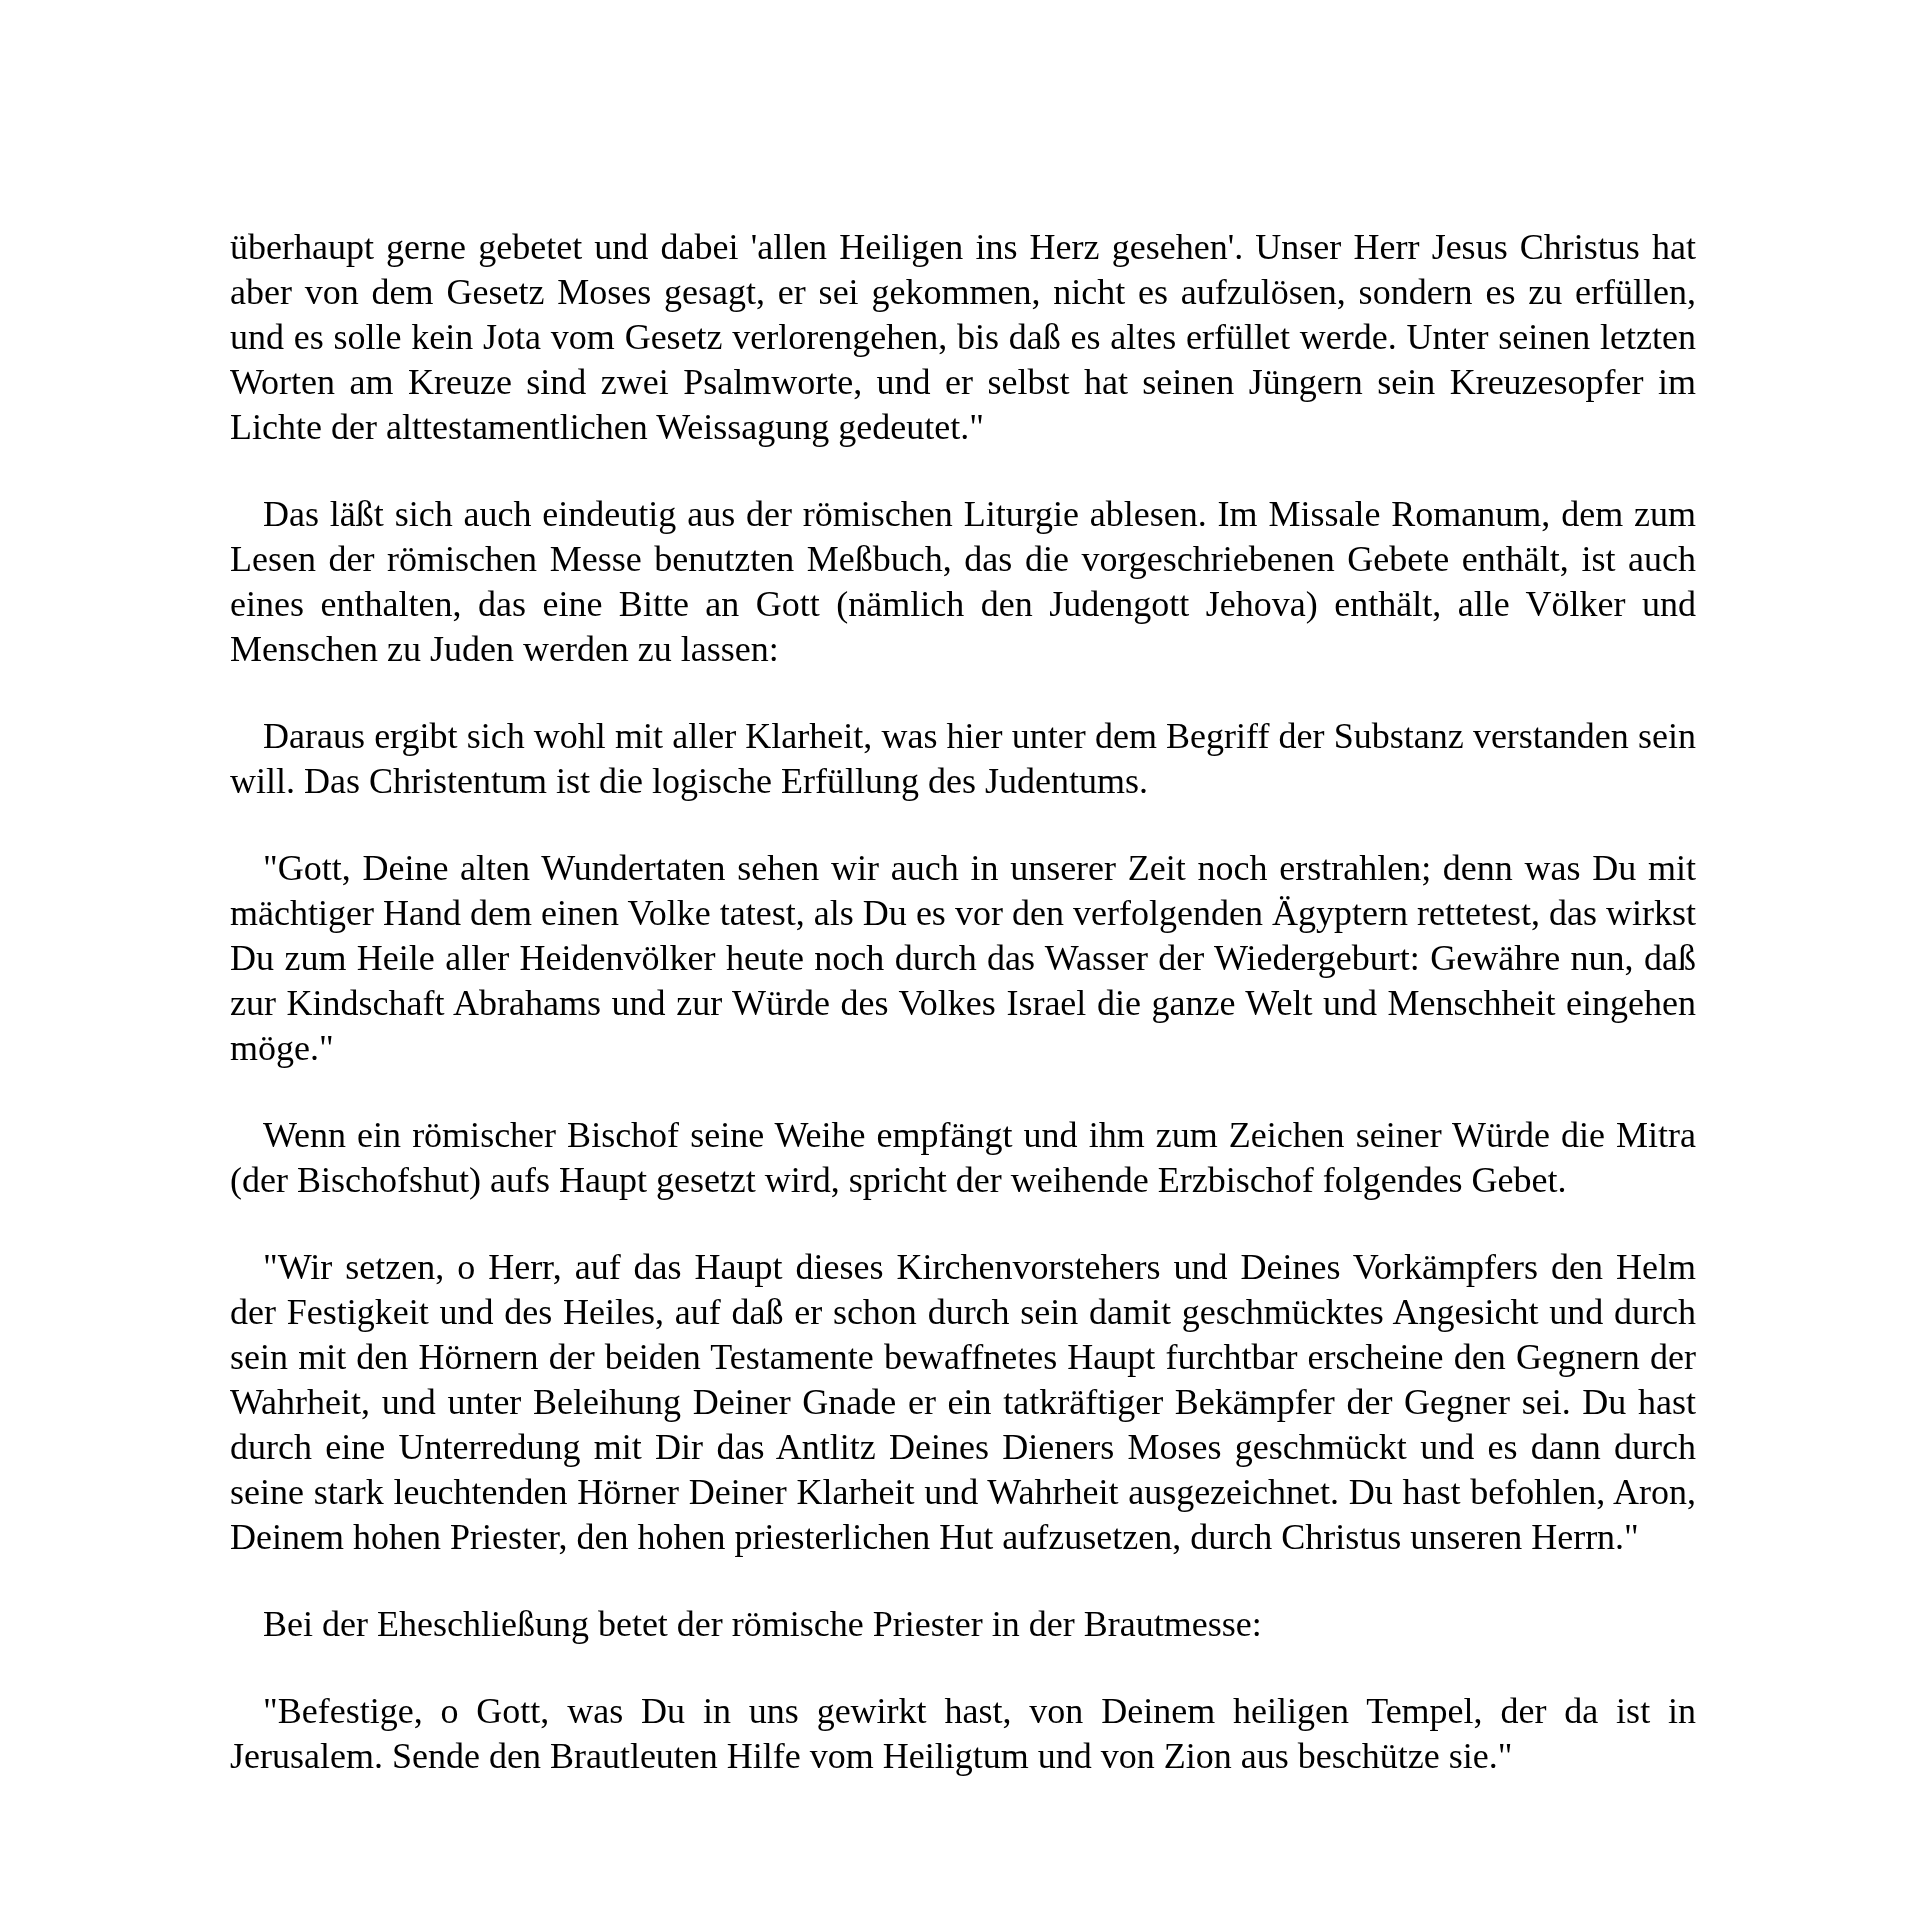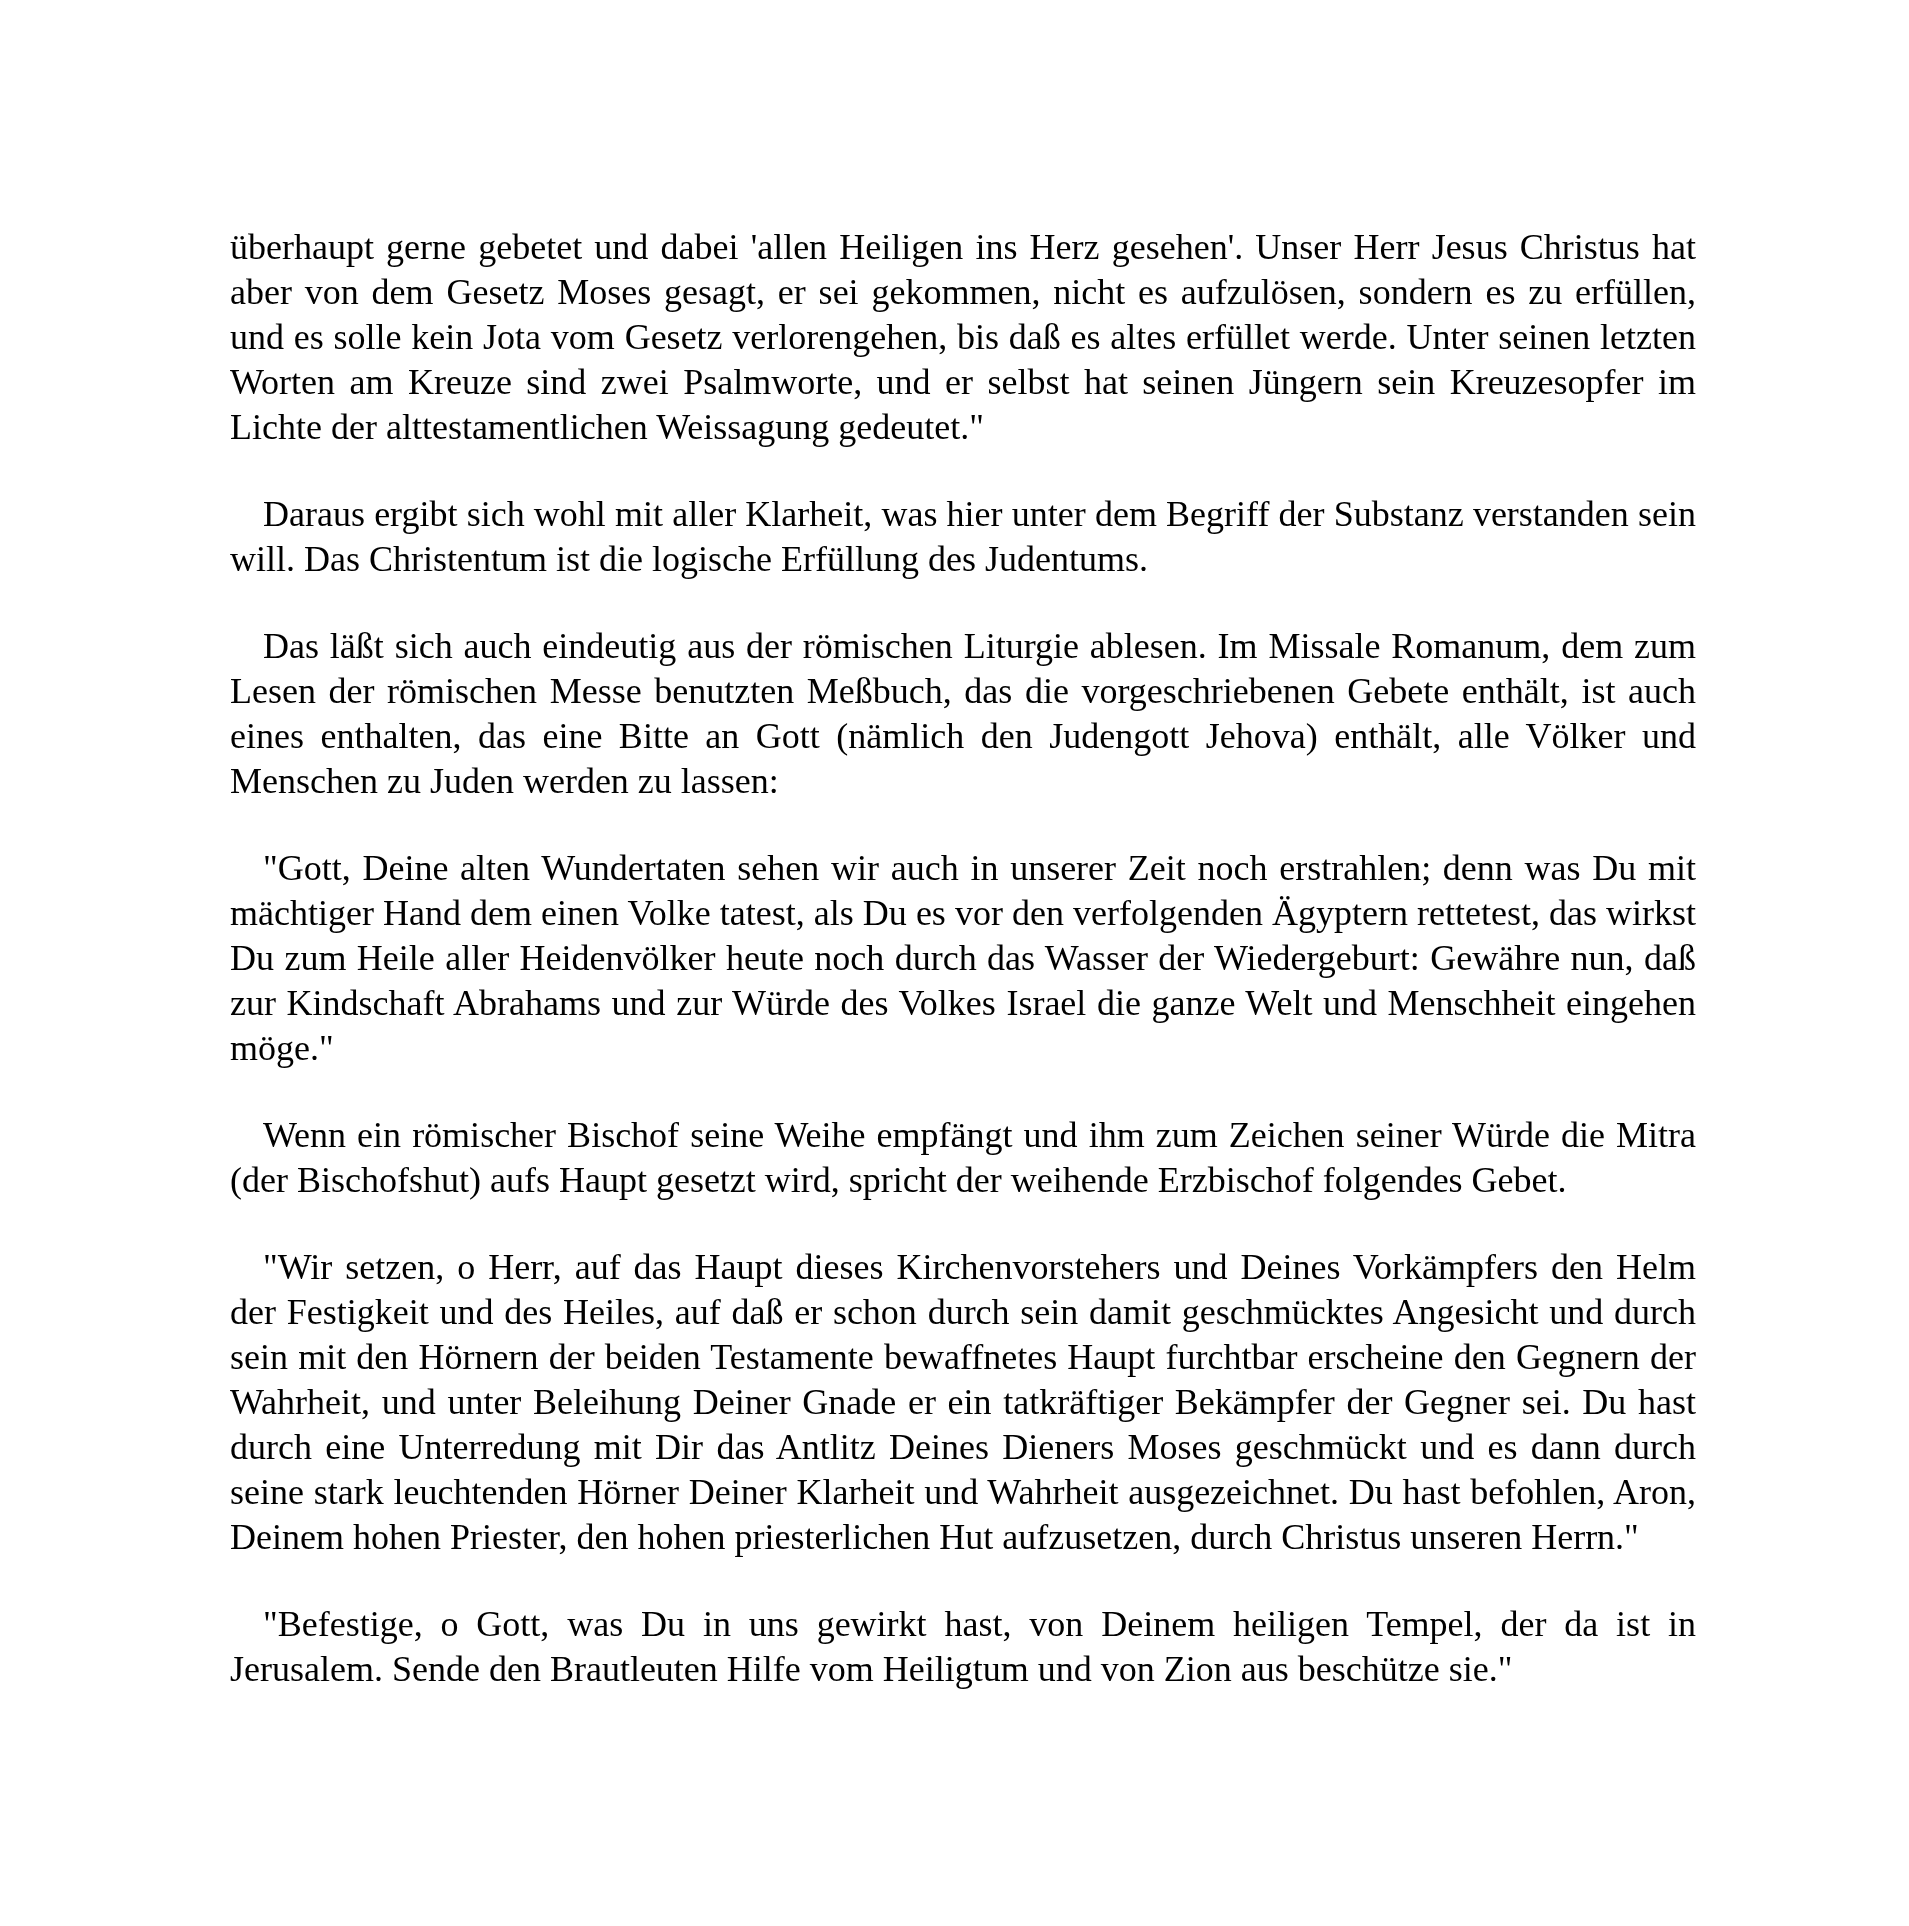--- a/index.html
+++ b/index.html
@@ -39,30 +39,31 @@
   .quote {
   }
 </style>
 </head>
 <body>
 
 <div class="page">
   <main class="content">
     <p class="quote noindent">überhaupt gerne gebetet und dabei 'allen Heiligen ins Herz gesehen'. Unser Herr Jesus Christus hat aber von dem Gesetz Moses gesagt, er sei gekommen, nicht es aufzulösen, sondern es zu erfüllen, und es solle kein Jota vom Gesetz verlorengehen, bis daß es altes erfüllet werde. Unter seinen letzten Worten am Kreuze sind zwei Psalmworte, und er selbst hat seinen Jüngern sein Kreuzesopfer im Lichte der alttestamentlichen Weissagung gedeutet."</p>
 
+    <p class="indent">Das läßt sich auch eindeutig aus der römischen Liturgie ablesen. Im Missale Romanum, dem zum Lesen der römischen Messe benutzten Meßbuch, das die vorgeschriebenen Gebete enthält, ist auch eines enthalten, das eine Bitte an Gott (nämlich den Judengott Jehova) enthält, alle Völker und Menschen zu Juden werden zu lassen:</p>
+
     <p class="indent">Daraus ergibt sich wohl mit aller Klarheit, was hier unter dem Begriff der Substanz verstanden sein will. Das Christentum ist die logische Erfüllung des Judentums.</p>
-
-    <p class="indent">Das läßt sich auch eindeutig aus der römischen Liturgie ablesen. Im Missale Romanum, dem zum Lesen der römischen Messe benutzten Meßbuch, das die vorgeschriebenen Gebete enthält, ist auch eines enthalten, das eine Bitte an Gott (nämlich den Judengott Jehova) enthält, alle Völker und Menschen zu Juden werden zu lassen:</p>
 
     <p class="quote indent">"Gott, Deine alten Wundertaten sehen wir auch in unserer Zeit noch erstrahlen; denn was Du mit mächtiger Hand dem einen Volke tatest, als Du es vor den verfolgenden Ägyptern rettetest, das wirkst Du zum Heile aller Heidenvölker heute noch durch das Wasser der Wiedergeburt: Gewähre nun, daß zur Kindschaft Abrahams und zur Würde des Volkes Israel die ganze Welt und Menschheit eingehen möge."</p>
 
 
     <p class="indent">Wenn ein römischer Bischof seine Weihe empfängt und ihm zum Zeichen seiner Würde die Mitra (der Bischofshut) aufs Haupt gesetzt wird, spricht der weihende Erzbischof folgendes Gebet.</p>
 
     <p class="quote indent">"Wir setzen, o Herr, auf das Haupt dieses Kirchenvorstehers und Deines Vorkämpfers den Helm der Festigkeit und des Heiles, auf daß er schon durch sein damit geschmücktes Angesicht und durch sein mit den Hörnern der beiden Testamente bewaffnetes Haupt furchtbar erscheine den Gegnern der Wahrheit, und unter Beleihung Deiner Gnade er ein tatkräftiger Bekämpfer der Gegner sei. Du hast durch eine Unterredung mit Dir das Antlitz Deines Dieners Moses geschmückt und es dann durch seine stark leuchtenden Hörner Deiner Klarheit und Wahrheit ausgezeichnet. Du hast befohlen, Aron, Deinem hohen Priester, den hohen priesterlichen Hut aufzusetzen, durch Christus unseren Herrn."</p>
 
+    <p class="indent">Bei der Eheschließung betet der römische Priester in der Brautmesse:</p>
 
     <p class="quote indent">"Befestige, o Gott, was Du in uns gewirkt hast, von Deinem heiligen Tempel, der da ist in Jerusalem. Sende den Brautleuten Hilfe vom Heiligtum und von Zion aus beschütze sie."</p>
 
   </main>
 
 </div>
 
 
 </body></html>

